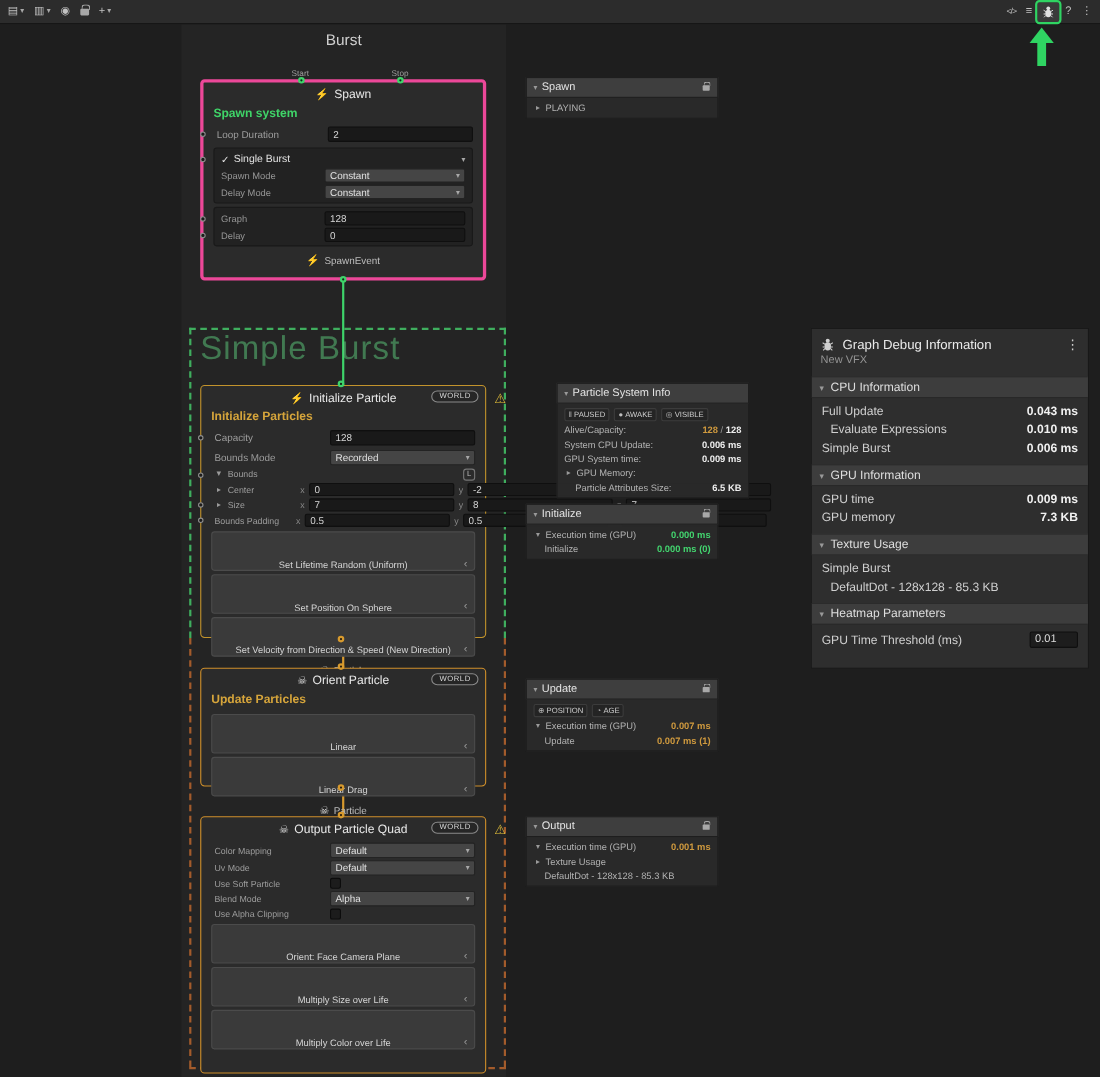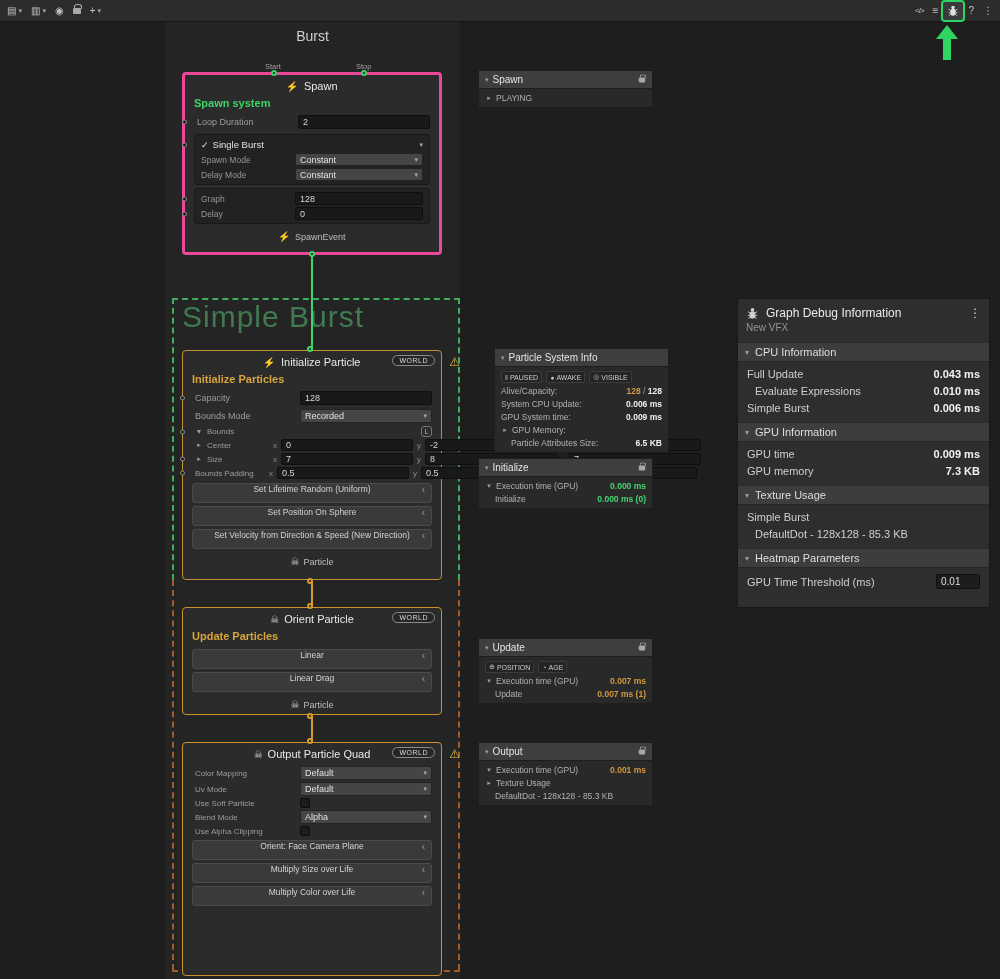--- a/index.html
+++ b/index.html
@@ -70,21 +70,21 @@
 
   .subgroup{position:relative;margin:3px 9px;background:#222;border:1px solid #191919;border-radius:3px;padding:2px 4px}
   .sub-header{position:relative;display:flex;align-items:center;gap:4px;font-size:9.5px;color:#e2e2e2;padding:2px}
   .sub-title{flex:1}
   .check{color:#e8e8e8;font-size:9px}
   .sub-row{position:relative;display:flex;align-items:center;gap:4px;padding:1px 2px;font-size:8.5px;color:#969696}
   .sub-row .lbl{flex:1}
   .sub-row .field{height:13px}
   .subgroup .port-dot{left:-17px}
 
-  .block{position:relative;margin:3px 9px;height:20px;background:#3a3a3a;border:1px solid #4b4b4b;border-radius:3px;display:flex;align-items:flex-start;justify-content:center;font-size:8.5px;color:#d4d4d4;padding:0 14px;text-align:center}
+  .block{position:relative;margin:3px 9px;height:36px;background:#3a3a3a;border:1px solid #4b4b4b;border-radius:3px;display:flex;align-items:flex-end;justify-content:center;font-size:8.5px;color:#d4d4d4;padding:0 14px;text-align:center}
   .block .chev{position:absolute;right:6px;color:#9a9a9a;font-size:10px}
   .node-footer{position:relative;display:flex;align-items:center;justify-content:center;gap:4px;padding:4px 0 5px;font-size:9px;color:#bdbdbd}
 
   
   .panel{position:absolute;width:175px;z-index:20;font-size:8.5px}
   .panel-header{height:19px;background:#3e3e3e;border:1px solid #1e1e1e;display:flex;align-items:center;gap:4px;padding:0 6px;color:#e4e4e4;font-size:10px}
   .panel-header .fold{width:auto}
   .panel-header .css-lock{margin-left:auto;transform:scale(.8)}
   .panel-body{background:rgba(42,42,42,.96);border:1px solid #1e1e1e;border-top:none;padding:4px 6px;display:flex;flex-direction:column;gap:3px;color:#b2b2b2}
   .kv{display:flex;align-items:center;gap:3px}
@@ -403,21 +403,21 @@
     <span class="css-lock"></span>
   </div>
   <div class="panel-body">
     <div class="kv">
       <span class="fold">▸</span>
       <span class="k">PLAYING</span>
     </div>
   </div>
 </div>
 
-<div class="panel" style="left:494px;top:348px">
+<div class="panel" style="left:506px;top:348px">
   <div class="panel-header">
     <span class="fold">▾</span>
     <span>Particle System Info</span>
   </div>
   <div class="panel-body">
     <div class="badges">
       <span class="badge">
           <span class="bicon">‖</span>
           <span>PAUSED</span>
         </span>
@@ -465,21 +465,21 @@
       <span class="k">Execution time (GPU)</span>
       <span class="v green">0.000 ms</span>
     </div>
     <div class="kv ind">
       <span class="k">Initialize</span>
       <span class="v green">0.000 ms (0)</span>
     </div>
   </div>
 </div>
 
-<div class="panel" style="left:478px;top:638px">
+<div class="panel" style="left:478px;top:617px">
   <div class="panel-header">
     <span class="fold">▾</span>
     <span>Update</span>
     <span class="css-lock"></span>
   </div>
   <div class="panel-body">
     <div class="badges">
       <span class="badge">
           <span class="bicon">⊕</span>
           <span>POSITION</span>

